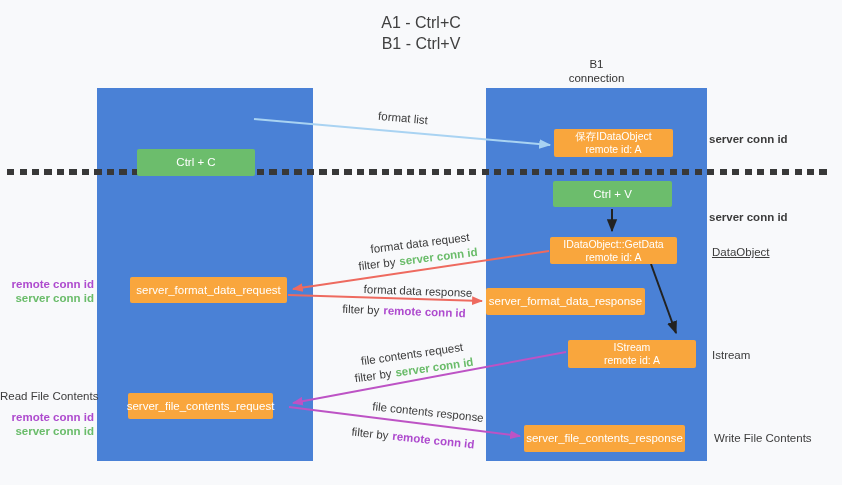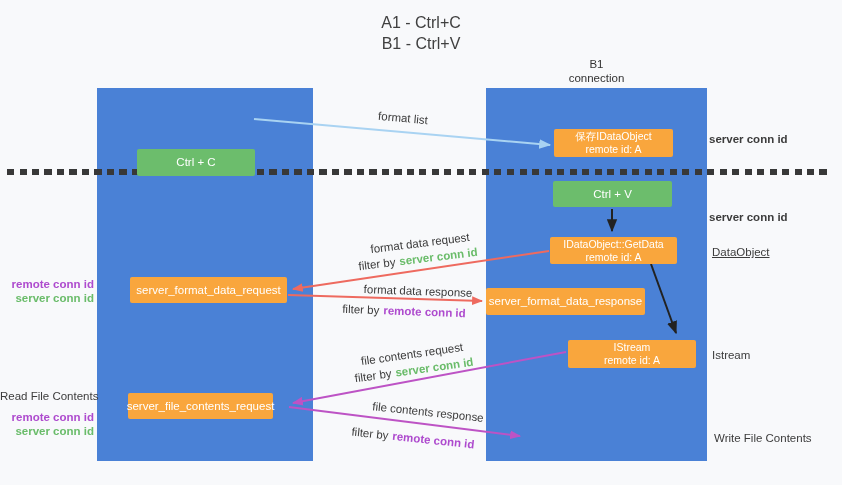--- a/index.html
+++ b/index.html
@@ -114,20 +114,23 @@
 
   <div class="node orange two" style="left:568px;top:340px;width:128px;height:28px;">
     <span>IStream</span>
     <span>remote id: A</span>
   </div>
 
   <div class="node orange" style="left:128px;top:393px;width:145px;height:26px;">
     <span>server_file_contents_request</span>
   </div>
 
+  <div class="node orange" style="left:524px;top:425px;width:161px;height:27px;">
+    <span>server_file_contents_response</span>
+  </div>
 
   <div class="alabel" style="left:403px;top:118px;transform:translate(-50%,-50%) rotate(5deg);">
     <span>format list</span>
   </div>
 
   <div class="alabel" style="left:420px;top:243px;transform:translate(-50%,-50%) rotate(-7deg);">
     <span>format data request</span>
   </div>
   <div class="alabel" style="left:418px;top:259px;transform:translate(-50%,-50%) rotate(-7deg);">
     <span>filter by</span>

